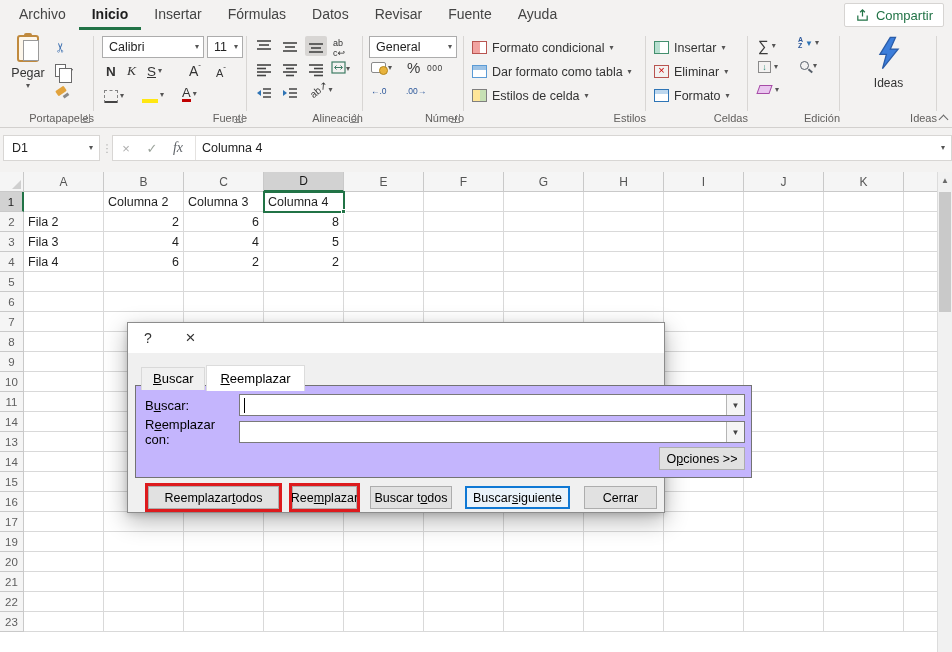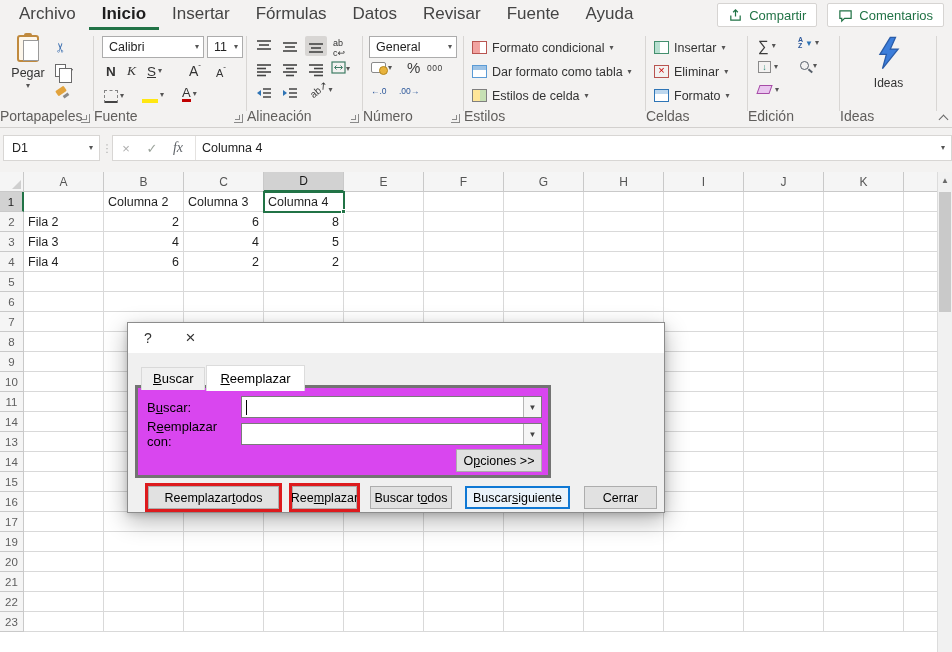--- a/index.html
+++ b/index.html
@@ -8,32 +8,32 @@
     --headbg:#f5f5f5; --headline:#c9c9c9; --txt:#3b3b3b;
   }
   *{box-sizing:border-box;margin:0;padding:0}
   html,body{width:952px;height:652px;overflow:hidden;background:#fff;
     font-family:"Liberation Sans",sans-serif;-webkit-font-smoothing:antialiased;position:relative}
   u{text-decoration:underline}
 
   
   .tabbar{position:absolute;left:0;top:0;width:952px;height:30px;background:var(--ribbon-bg);display:flex;align-items:stretch}
   .rtabs{display:flex;padding-left:6px}
-  .rtab{font-size:17px;color:#444;padding:0 13px;line-height:28px;white-space:nowrap;cursor:default}
+  .rtab{font-size:14px;color:#444;padding:0 13px;line-height:28px;white-space:nowrap;cursor:default}
   .rtab.active{color:#1e1e1e;font-weight:bold;box-shadow:inset 0 -3px 0 var(--green)}
   .topbtns{margin-left:auto;display:flex;gap:10px;align-items:center;padding-right:8px}
   .topbtn{height:24px;background:#fff;border:1px solid #d6d4d2;border-radius:2px;color:var(--green);
     font-size:13px;display:flex;align-items:center;gap:6px;padding:0 10px;cursor:default}
   .topbtn svg{display:block}
 
   
   .ribbon{position:absolute;left:0;top:30px;width:952px;height:98px;background:var(--ribbon-bg);border-bottom:1px solid #d2d0ce}
   .rgroup{position:absolute;top:0;height:97px}
   .rgroup::after{content:"";position:absolute;right:0;top:6px;bottom:16px;width:1px;background:var(--sep)}
-  .glabel{position:absolute;left:0;right:0;bottom:3px;text-align:left;font-size:14px;color:#605e5c;white-space:nowrap}
+  .glabel{position:absolute;left:0;right:0;bottom:3px;text-align:right;font-size:11px;color:#605e5c;white-space:nowrap}
   .launcher{position:absolute;right:4px;bottom:4px;width:9px;height:9px;border-right:1px solid #8a8a8a;border-bottom:1px solid #8a8a8a}
   .launcher::after{content:"";position:absolute;right:2px;bottom:2px;width:4px;height:4px;border-right:1px solid #8a8a8a;border-bottom:1px solid #8a8a8a;transform:rotate(0deg)}
   .chv{font-size:8px;color:#555;line-height:1}
   .ic{position:absolute;display:flex;align-items:center;justify-content:center;color:var(--txt)}
 
   
   .paste{position:absolute;left:6px;top:5px;width:44px;height:76px;display:flex;flex-direction:column;align-items:center;cursor:default}
   .clip{width:22px;height:27px;border:2px solid #c08a3e;border-radius:3px;position:relative;background:#fdf6ea}
   .clip::before{content:"";position:absolute;left:5px;top:-4px;width:8px;height:4px;background:#c08a3e;border-radius:2px}
   .clip::after{content:"";position:absolute;left:4px;top:3px;width:14px;height:19px;background:#fff;border:1px solid #9a9a9a}
@@ -144,21 +144,21 @@
   
   .dlg{position:absolute;left:127px;top:322px;width:538px;height:191px;background:#f0f0f0;border:1px solid #8c8c8c;
     box-shadow:0 8px 22px rgba(0,0,0,.3),0 2px 6px rgba(0,0,0,.15);font-size:13px;color:#000}
   .dtitle{height:30px;background:#fff;display:flex;align-items:center}
   .dtitle .t{flex:1;padding-left:13px;font-size:13px;color:#1a1a1a}
   .dhelp{width:40px;text-align:center;color:#333;font-size:14px;cursor:default}
   .dclose{width:45px;text-align:center;color:#333;font-size:17px;font-weight:300;cursor:default}
   .dtabs{position:absolute;left:13px;top:41px;display:flex;align-items:flex-end;z-index:2}
   .dtab{font-size:13px;background:#f0f0f0;border:1px solid #d9d9d9;border-bottom:none;padding:3px 11px 4px;margin-right:1px;cursor:default}
   .dtab.active{background:#fff;padding:5px 13px 5px;position:relative;top:1px;border-color:#dcdcdc}
-  .dpage{position:absolute;left:7px;top:62px;width:416px;height:93px;background:#d946ef;border:3px solid #737373}
+  .dpage{position:absolute;left:7px;top:62px;width:617px;height:93px;background:#c4b5fd;border:1px solid #737373}
   .frow{position:absolute;left:9px;right:6px;height:22px;display:flex;align-items:center}
   .frow .flabel{width:94px;font-size:13px;color:#000;flex:0 0 auto}
   .combo2{flex:1;height:22px;background:#fff;border:1px solid #7a7a7a;position:relative}
   .caret{position:absolute;left:4px;top:3px;width:1px;height:15px;background:#000;animation:blink 1s steps(1) infinite}
   @keyframes blink{50%{opacity:0}}
   .ddbtn{position:absolute;right:0px;top:0px;bottom:0px;width:18px;background:#f5f5f5;border-left:1px solid #b5b5b5;
     display:flex;align-items:center;justify-content:center;font-size:8px;color:#444;cursor:default}
   .optbtn{position:absolute;right:6px;top:61px;width:86px;height:23px;background:#e1e1e1;border:1px solid #adadad;
     font-size:12.5px;color:#000;display:flex;align-items:center;justify-content:center;cursor:default;font-family:"Liberation Sans",sans-serif}
   .dbtns{position:absolute;left:20px;right:7px;top:163px;display:flex;gap:13px}
@@ -186,28 +186,20 @@
   <div class="topbtns">
     <div class="topbtn">
       <span>
           <svg width="15" height="15" viewBox="0 0 16 16">
             <path d="M3 8v5h10V8" fill="none" stroke="#217346" stroke-width="1.3"></path>
             <path d="M8 9V2.5M5.5 4.5 8 2l2.5 2.5" fill="none" stroke="#217346" stroke-width="1.3"></path>
           </svg>
         </span>
       <span>Compartir</span>
     </div>
-    <div class="topbtn">
-      <span>
-          <svg width="15" height="15" viewBox="0 0 16 16">
-            <path d="M2 3h12v8H7l-3 3v-3H2z" fill="none" stroke="#217346" stroke-width="1.3"></path>
-          </svg>
-        </span>
-      <span>Comentarios</span>
-    </div>
   </div>
 </div>
 
 <div class="ribbon">
 
   <div class="rgroup" style="left:0;width:94px">
     <div class="paste">
       <div class="clip"></div>
       <div class="plabel">Pegar</div>
       <div class="chv">▾</div>
@@ -392,21 +384,21 @@
       </div>
     <div class="ic" style="left:44px;top:29px">
         <span class="pct">%</span>
       </div>
     <div class="ic" style="left:64px;top:33px">
         <span class="thou">000</span>
       </div>
     <div class="ic" style="left:8px;top:56px">
         <span class="decs">←.0</span>
       </div>
-    <div class="ic" style="left:36px;top:56px">
+    <div class="ic" style="left:43px;top:56px">
         <span class="decs">.00→</span>
       </div>
     <div class="glabel">Número</div>
     <div class="launcher"></div>
   </div>
 
   <div class="rgroup" style="left:464px;width:182px">
     <div>
         <div class="ritem" style="top: 6px;">
           <span class="ricon si-0"></span>

